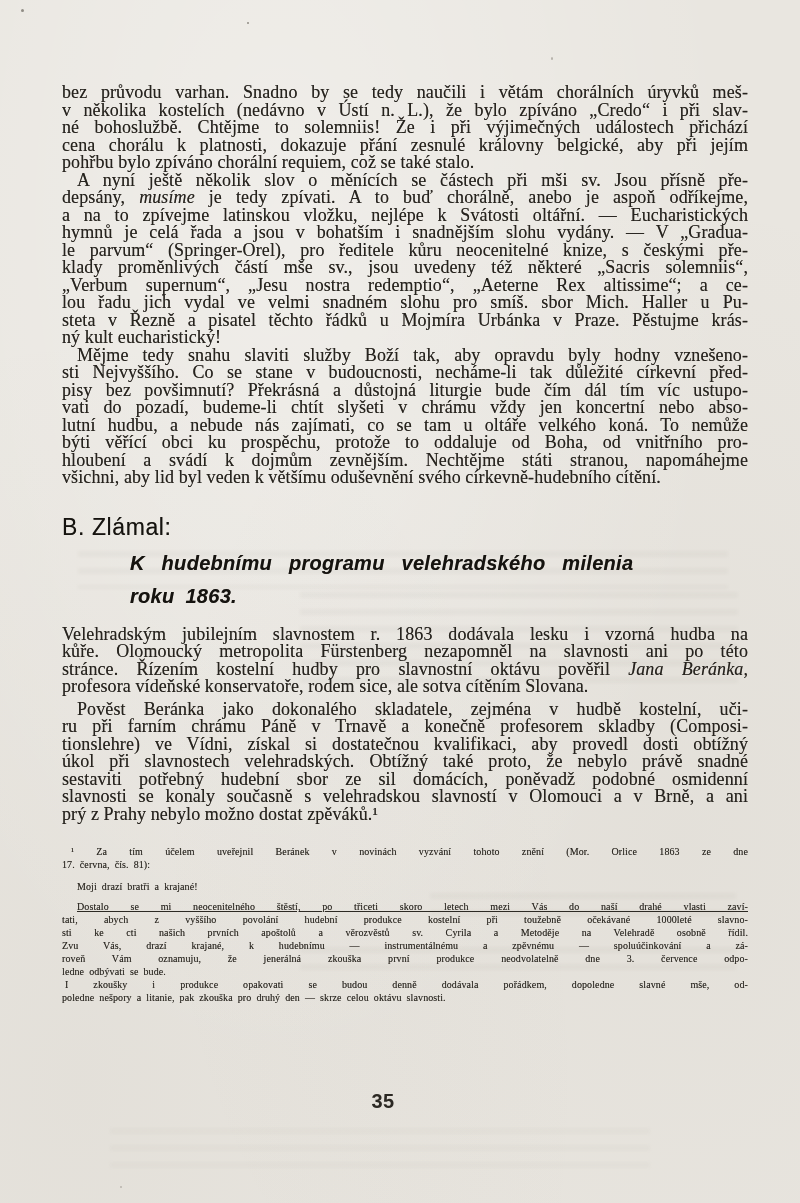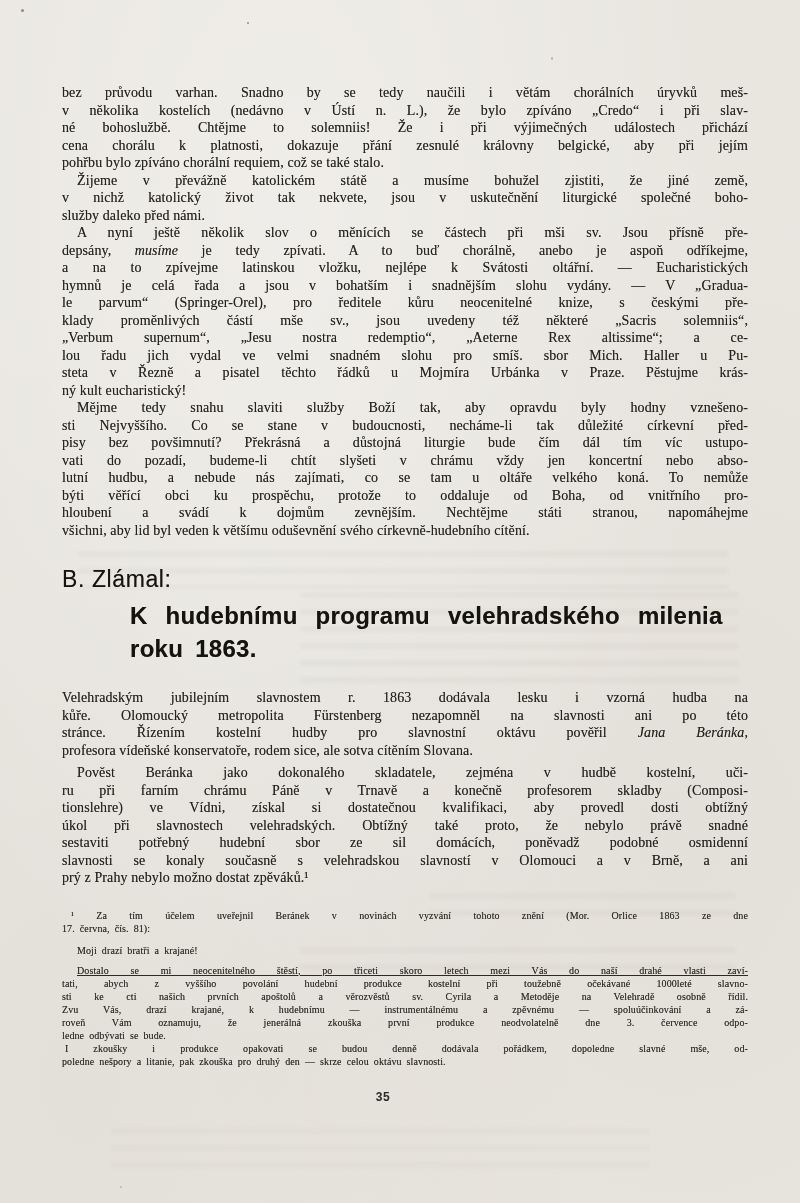--- a/index.html
+++ b/index.html
@@ -18,54 +18,54 @@
       radial-gradient(ellipse at 10% 90%, rgba(120,110,92,0.05), rgba(120,110,92,0) 50%),
       #e9e6e0;
     overflow:hidden;
   }
   .text-col{
     position:absolute; left:62px; top:0; width:686px;
     color:#26231e;
     text-shadow:0 0 0.4px rgba(45,40,34,0.55);
   }
   
-  .bodytext{ font-size:14px; line-height:17.5px; letter-spacing:0.1px; }
+  .bodytext{ font-size:18px; line-height:17.5px; letter-spacing:0.1px; }
   .prev-article{ margin-top:84px; }
   .para{ margin:0; }
   .line{ text-align:justify; text-align-last:justify; white-space:normal; }
   .para .line:last-child{ text-align-last:auto; }
   .para.indent .line:first-child{ text-indent:15px; }
   em{ font-style:italic; }
 
   
   .heading{ margin-top:27px; font-family:"Liberation Sans", sans-serif; color:#15130f; }
   .author-line{ font-weight:400; font-size:23px; line-height:26px; letter-spacing:0.6px; }
-  .title-block{ margin-left:68px; margin-top:7px; font-weight:700; font-size:24px; line-height:33px; letter-spacing:0.3px; }
+  .title-block{ margin-left:68px; margin-top:7px; font-weight:700; font-size:20px; line-height:33px; letter-spacing:0.3px;font-style:italic; }
   .title-line1{ word-spacing:11px; }
   .title-line2{ word-spacing:5px; }
 
   
-  .article{ margin-top:24px; }
+  .article{ margin-top:13px; }
   .article .para + .para{ margin-top:5px; }
 
   
   .footnote{ margin-top:22px; font-size:10px; line-height:13px; word-spacing:2.4px; letter-spacing:0.1px; color:#2d2a24; }
   .footnote .para.fn-intro .line:first-child{ text-indent:9px; }
   .footnote .para.fn-salute{ margin-top:9px; }
   .footnote .para.fn-salute .line:first-child{ text-indent:15px; }
   .footnote .para.fn-body{ margin-top:7px; }
   .footnote .para.fn-body .line:first-child{ text-indent:15px;text-decoration:underline; }
   .footnote .para.fn-last .line:first-child{ text-indent:3px; }
 
   
   .pagenum{
     position:absolute; top:1090px; left:0; width:766px;
     text-align:center;
     font-family:"Liberation Sans", sans-serif;
-    font-weight:600; font-size:12px; color:#2b2823;
+    font-weight:600; font-size:20px; color:#2b2823;
     letter-spacing:0.5px;
   }
 
   
   .ghost{
     position:absolute; pointer-events:none;
     opacity:.5; filter:blur(1.6px);
     background:repeating-linear-gradient(
       to bottom,
       rgba(148,141,126,0.12) 0px, rgba(148,141,126,0.12) 6px,
@@ -100,25 +100,20 @@
 
   <div class="text-col">
 
     <div class="bodytext prev-article">
         <div class="para">
           <div class="line">bez průvodu varhan. Snadno by se tedy naučili i větám chorálních úryvků meš-</div>
           <div class="line">v několika kostelích (nedávno v Ústí n. L.), že bylo zpíváno „Credo“ i při slav-</div>
           <div class="line">né bohoslužbě. Chtějme to solemniis! Že i při výjimečných událostech přichází</div>
           <div class="line">cena chorálu k platnosti, dokazuje přání zesnulé královny belgické, aby při jejím</div>
           <div class="line">pohřbu bylo zpíváno chorální requiem, což se také stalo.</div>
-        </div>
-        <div class="para indent">
-          <div class="line">Žijeme v převážně katolickém státě a musíme bohužel zjistiti, že jiné země,</div>
-          <div class="line">v nichž katolický život tak nekvete, jsou v uskutečnění liturgické společné boho-</div>
-          <div class="line">služby daleko před námi.</div>
         </div>
         <div class="para indent">
           <div class="line">A nyní ještě několik slov o měnících se částech při mši sv. Jsou přísně pře-</div>
           <div class="line">depsány, <em>musíme</em> je tedy zpívati. A to buď chorálně, anebo je aspoň odříkejme,</div>
           <div class="line">a na to zpívejme latinskou vložku, nejlépe k Svátosti oltářní. — Eucharistických</div>
           <div class="line">hymnů je celá řada a jsou v bohatším i snadnějším slohu vydány. — V „Gradua-</div>
           <div class="line">le parvum“ (Springer-Orel), pro ředitele kůru neocenitelné knize, s českými pře-</div>
           <div class="line">klady proměnlivých částí mše sv., jsou uvedeny též některé „Sacris solemniis“,</div>
           <div class="line">„Verbum supernum“, „Jesu nostra redemptio“, „Aeterne Rex altissime“; a ce-</div>
           <div class="line">lou řadu jich vydal ve velmi snadném slohu pro smíš. sbor Mich. Haller u Pu-</div>

